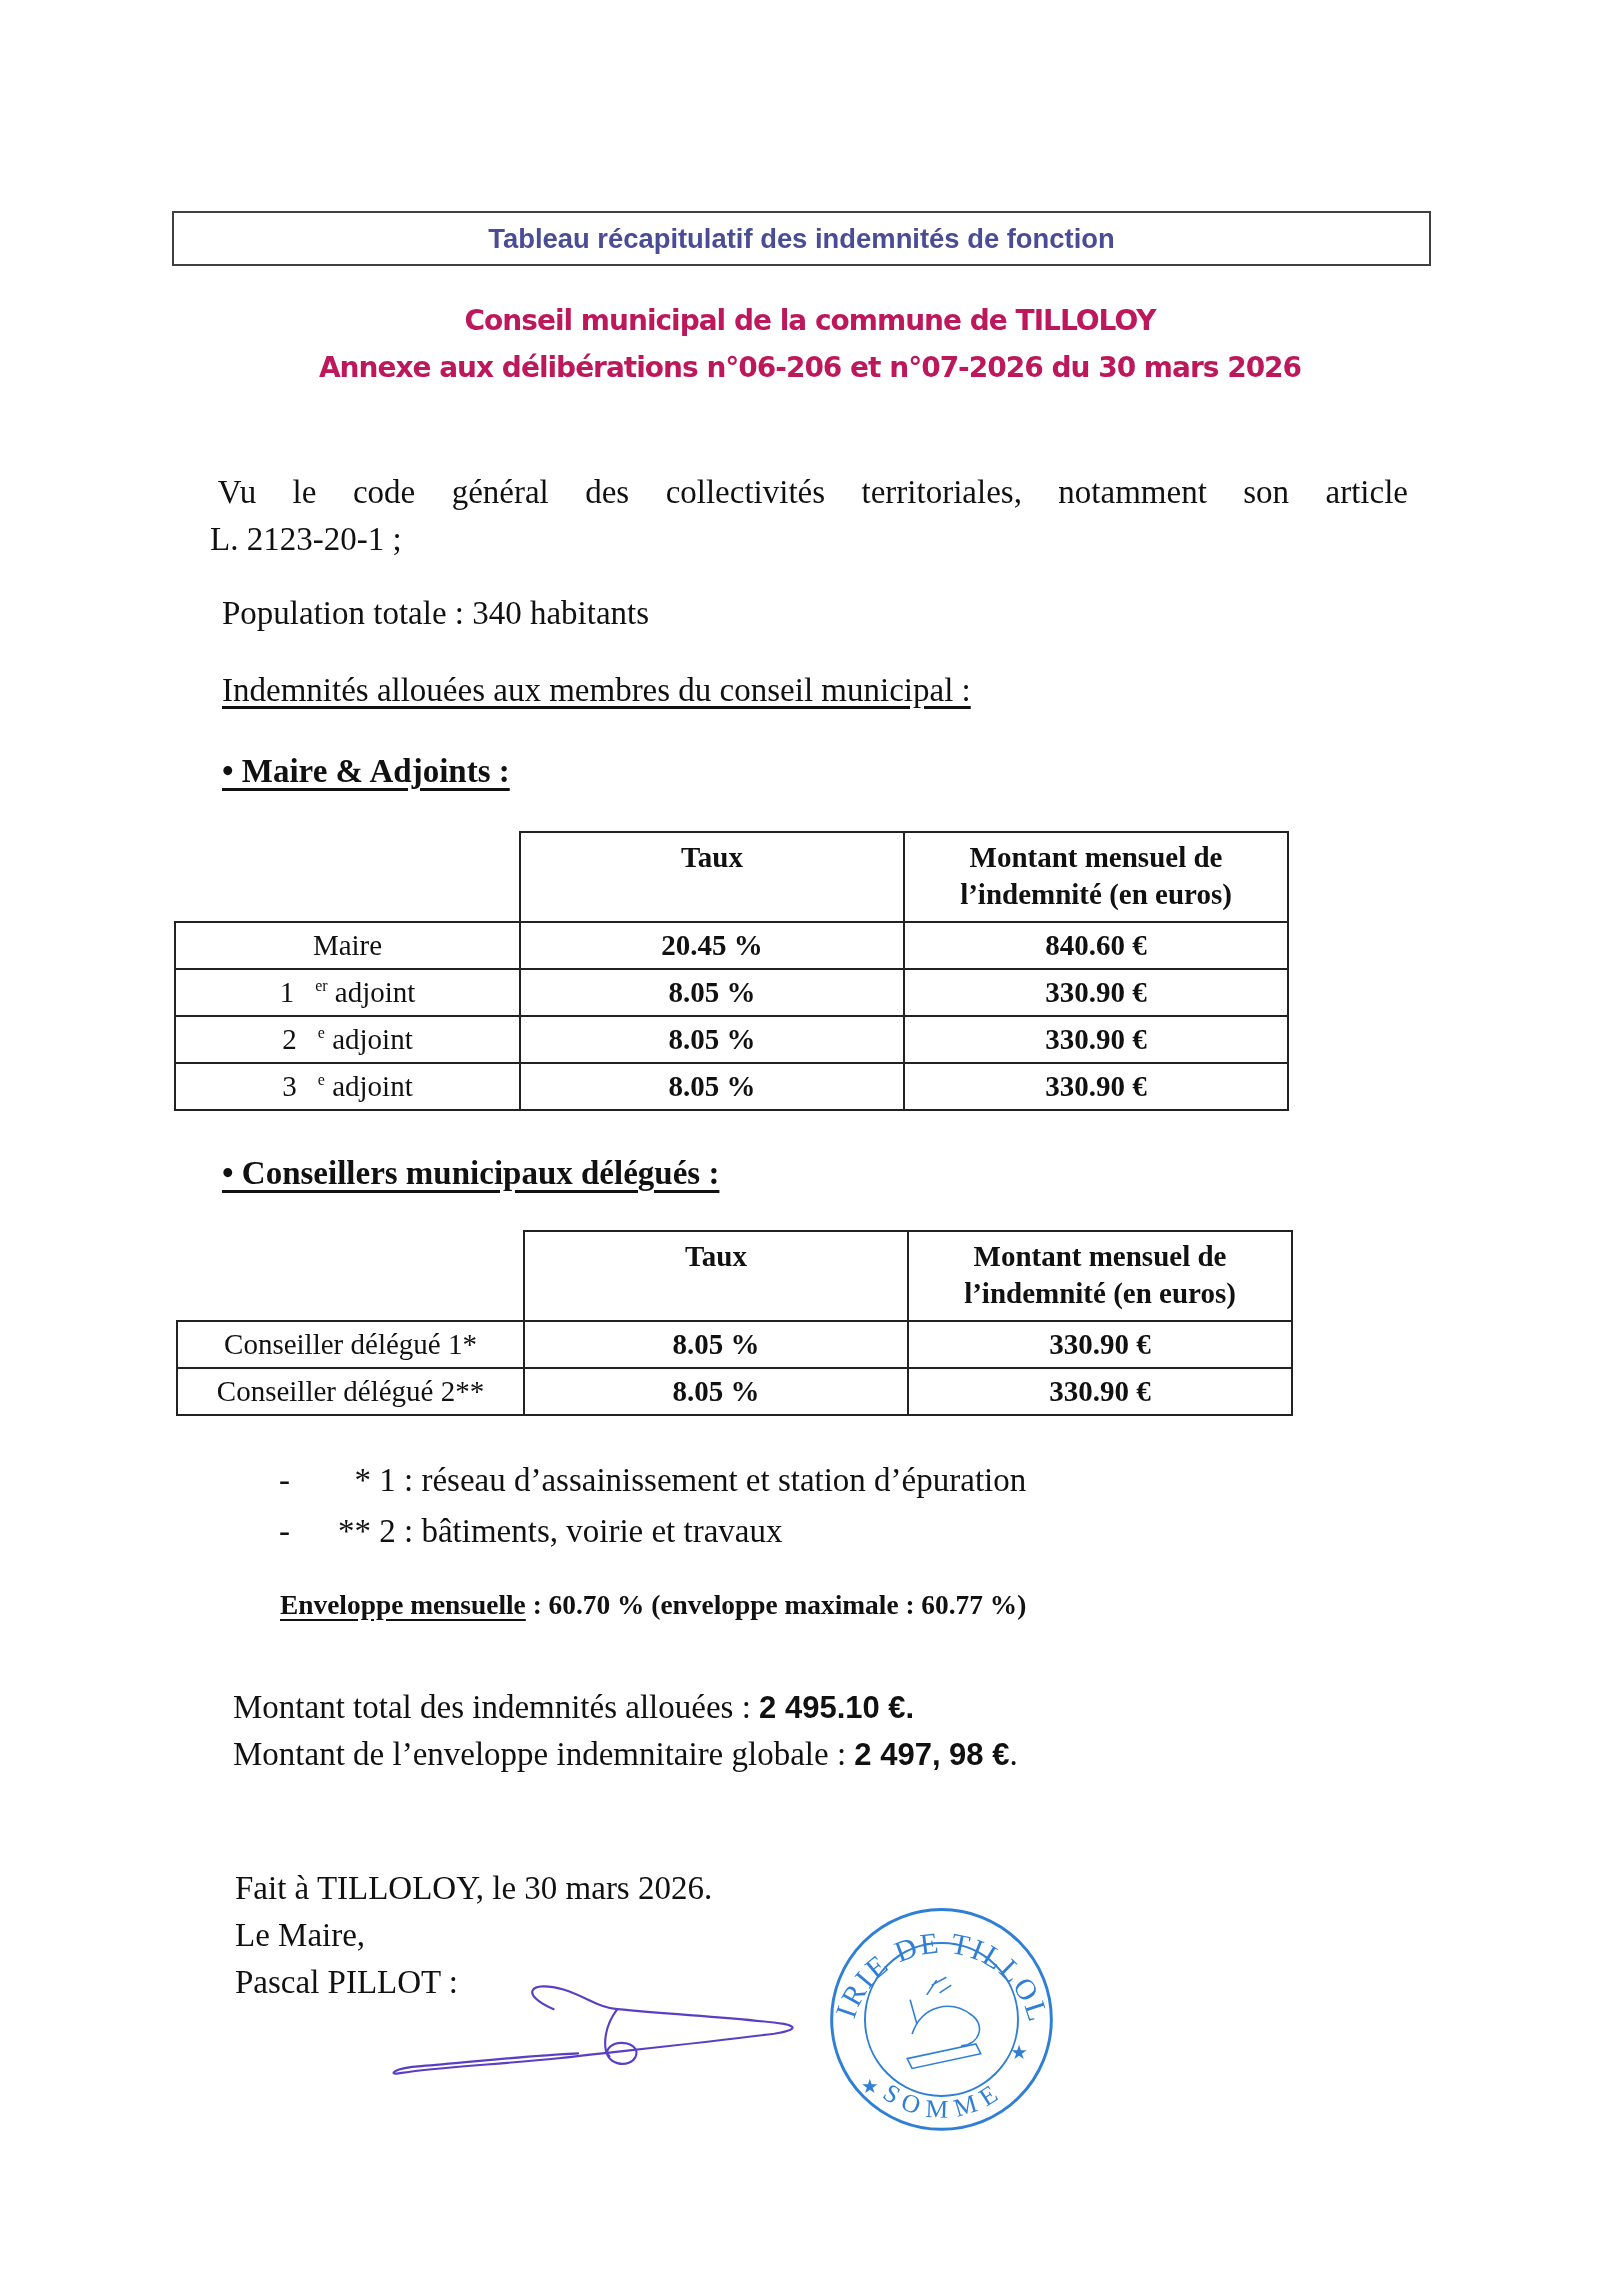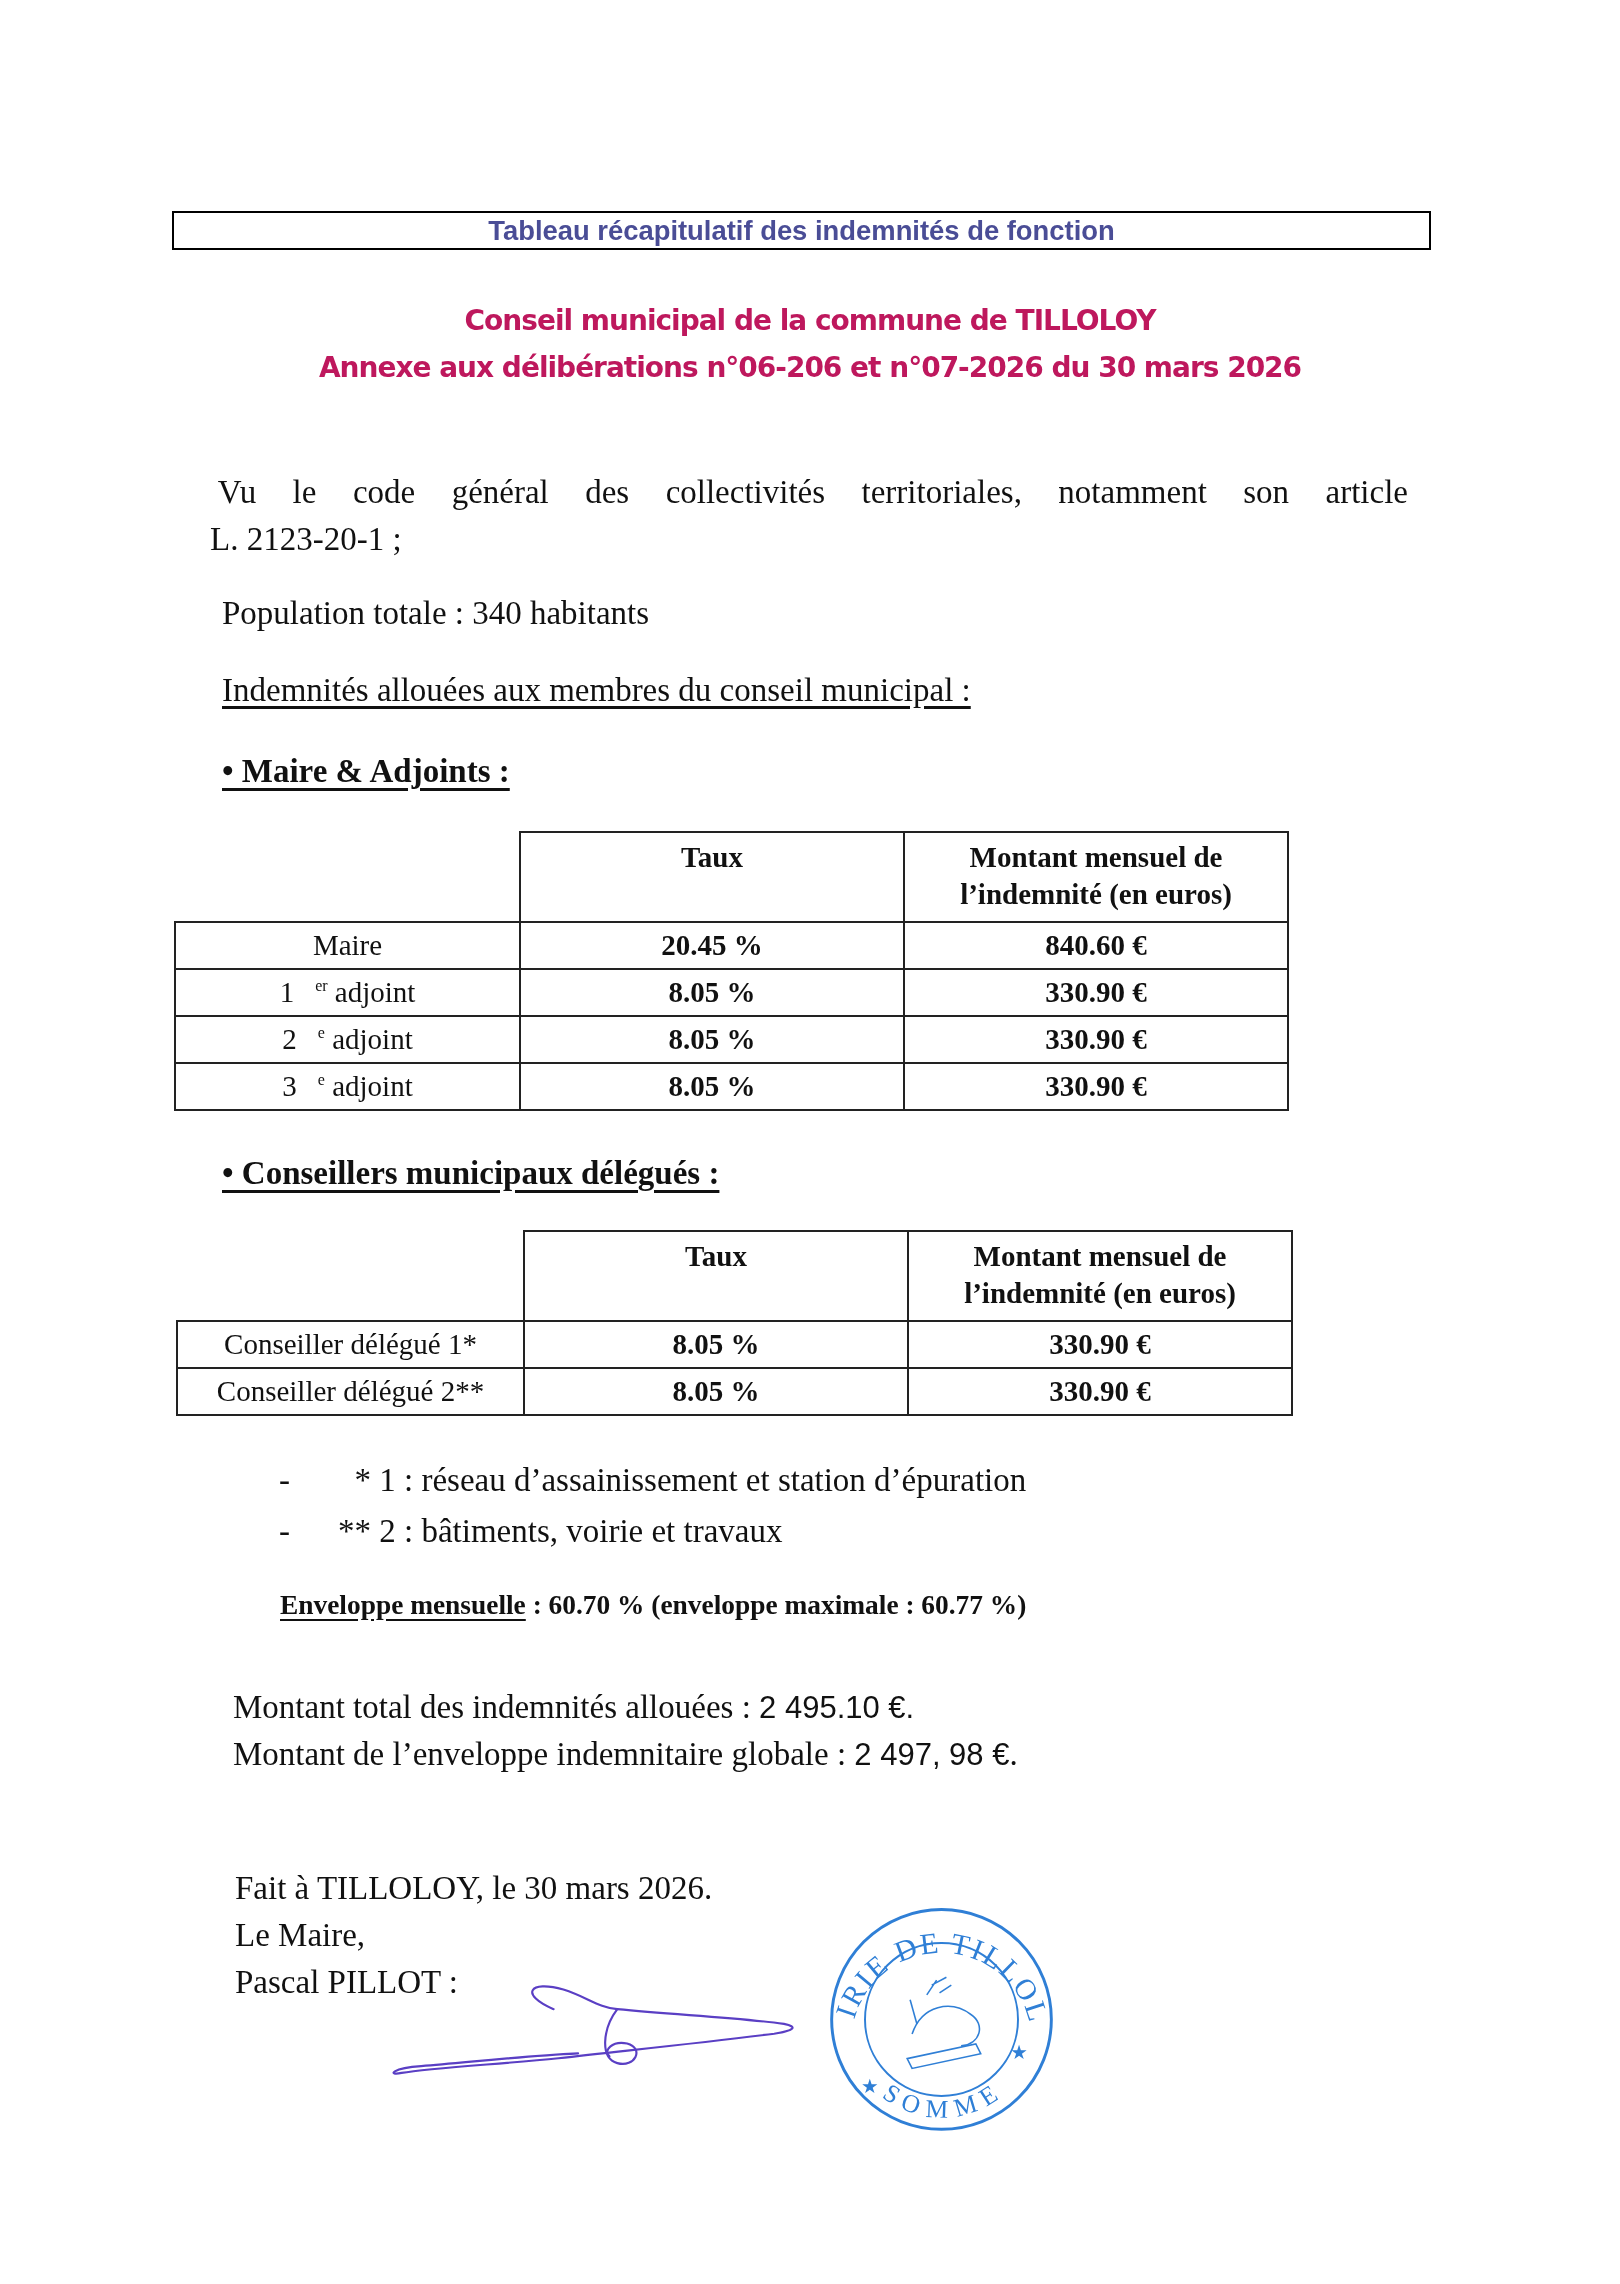--- a/index.html
+++ b/index.html
@@ -1,22 +1,22 @@
 <!DOCTYPE html>
 <html><head>
   <meta charset="utf-8">
   <style>
     html, body { margin: 0; padding: 0; background: #ffffff; }
     body {
       width: 1620px; height: 2285px; position: relative; overflow: hidden;
       font-family: "Liberation Serif", serif; color: #111;
     }
     .title-box {
-      position: absolute; left: 172px; top: 211px; width: 1259px; height: 39px;
-      border: 2px solid #000000; box-sizing: border-box;
+      position: absolute; left: 172px; top: 211px; width: 1259px; height: 55px;
+      border: 2px solid #404040; box-sizing: border-box;
       display: flex; align-items: center; justify-content: center;
       font-family: "Liberation Sans", sans-serif; font-weight: bold; font-size: 27.4px;
       color: #4a4d96;
     }
     .heading {
       position: absolute; left: 0; width: 1620px; text-align: center;
       font-family: "DejaVu Sans", sans-serif; font-weight: bold; font-size: 28px;
       letter-spacing: -1px; color: #be185d;
     }
     .h1 { top: 304px; }
@@ -56,21 +56,21 @@
     .t2 tr.head td { height: 82px; }
     .t2 tr.row td { height: 45px; }
     sup { font-size: 16px; vertical-align: super; line-height: 0; margin-left: 21px; }
     .notes { position: absolute; left: 279px; top: 1455px; font-size: 33px; line-height: 51px; }
     .notes .dash { display: inline-block; width: 59px; }
     .env {
       position: absolute; left: 280px; top: 1590px; font-size: 27.4px; font-weight: bold;
     }
     .env .u { text-decoration: underline; text-underline-offset: 4.9px; }
     .totals { position: absolute; left: 233px; top: 1684px; font-size: 33px; line-height: 47px; }
-    .totals b { font-family: "Liberation Sans", sans-serif; font-weight: normal; font-size: 31px; }
+    .totals b { font-family: "Liberation Sans", sans-serif; font-weight: bold; font-size: 31px; }
     .sign { position: absolute; left: 235px; top: 1865px; font-size: 33px; line-height: 47px; }
     .signature { position: absolute; left: 382px; top: 1960px; }
     .stamp { position: absolute; left: 814px; top: 1887px; }
   </style>
 </head>
 <body>
 
 <div class="title-box">
   <span>Tableau récapitulatif des indemnités de fonction</span>
 </div>

